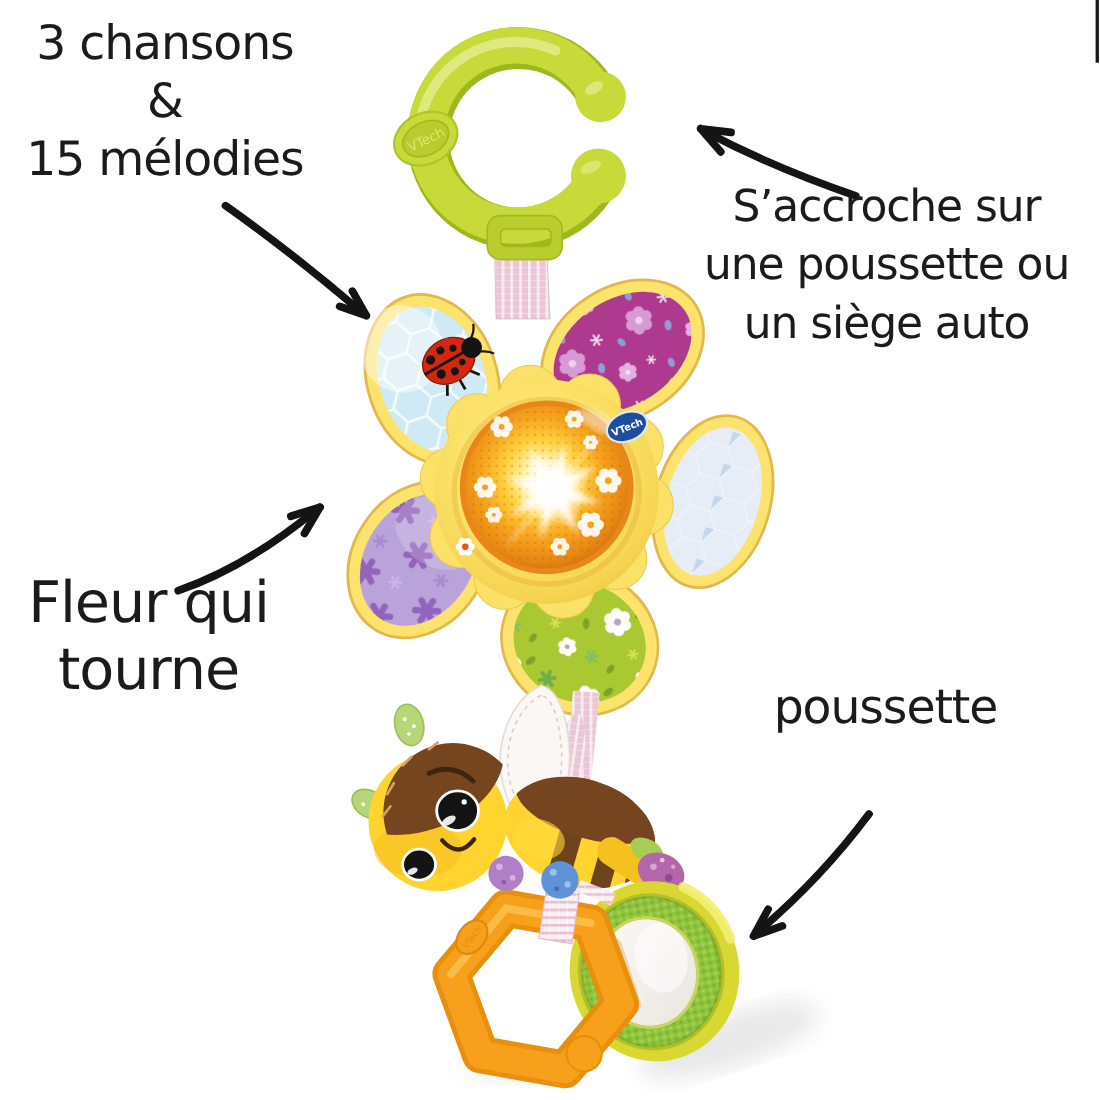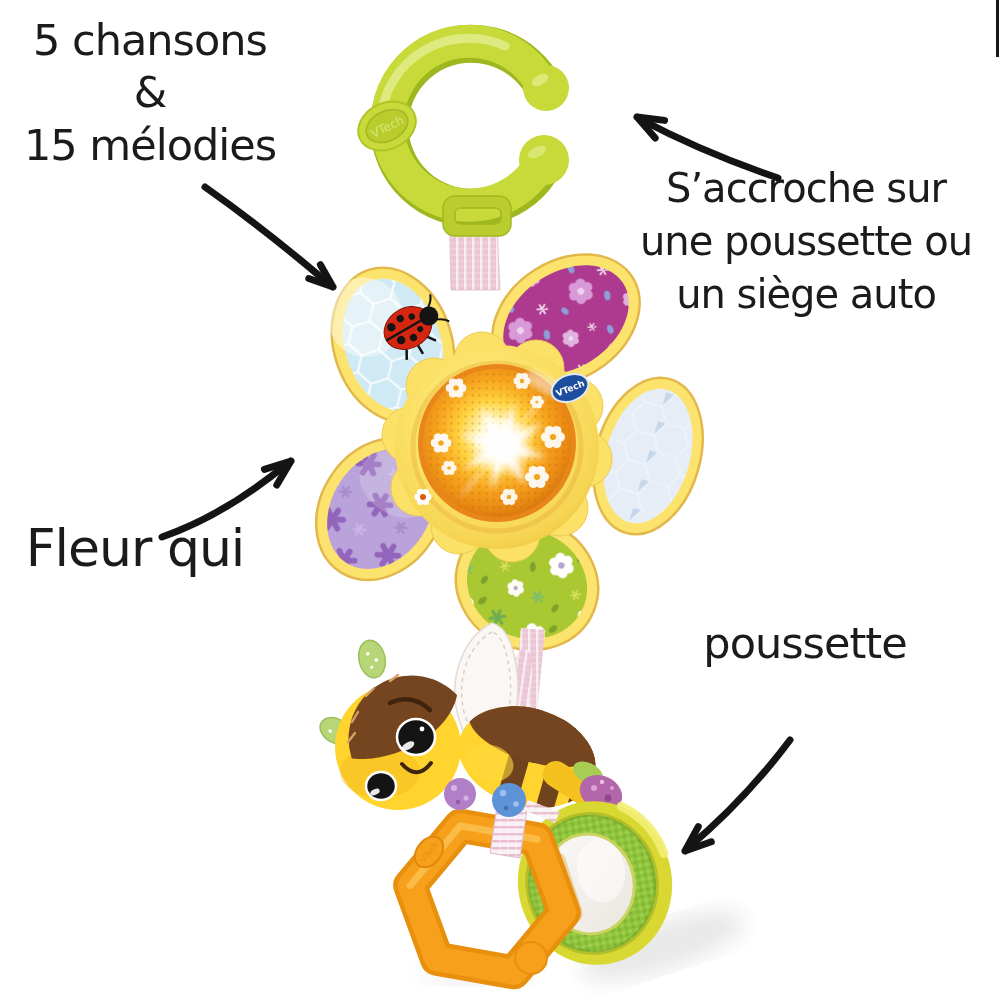--- a/index.html
+++ b/index.html
@@ -383,32 +383,33 @@
     <g>
       <path d="M790,740 Q745,800 688,848"></path>
       <path d="M685,851 L698.3,826.6 M685,851 L711.3,841.8"></path>
     </g>
   </g>
 
   <rect x="996" y="0" width="3" height="57" fill="#161616"></rect>
 </svg>
 
 <div class="label lbl-songs">
-  <div>5 chansons</div>
+  <div>3 chansons</div>
   <div>&amp;</div>
   <div>15 mélodies</div>
 </div>
 
 <div class="label lbl-attach">
   <div>S’accroche sur</div>
   <div>une poussette ou</div>
   <div>un siège auto</div>
 </div>
 
 <div class="label lbl-spin">
   <div>Fleur qui</div>
+  <div>tourne</div>
 </div>
 
 <div class="label lbl-rattles">
   <div>poussette</div>
 </div>
 
 </div>
 
 </body></html>

